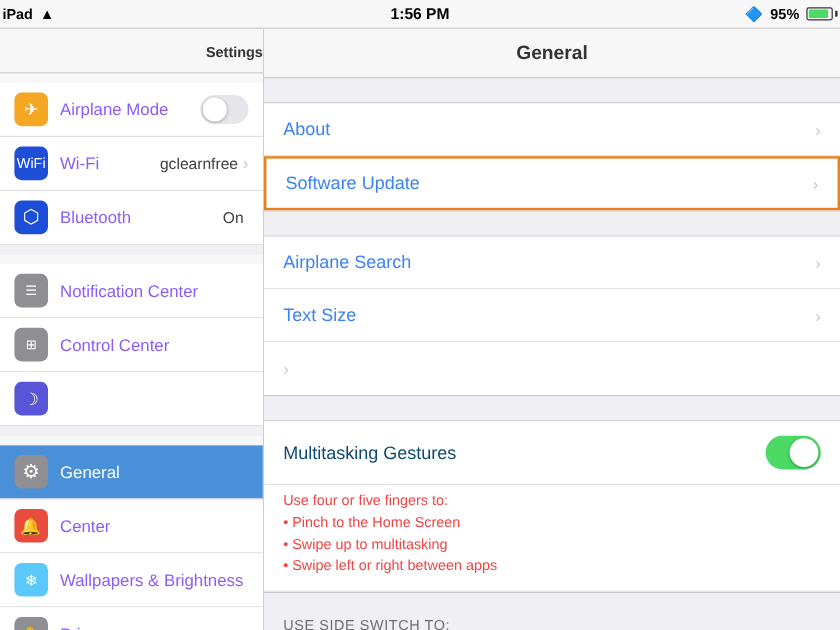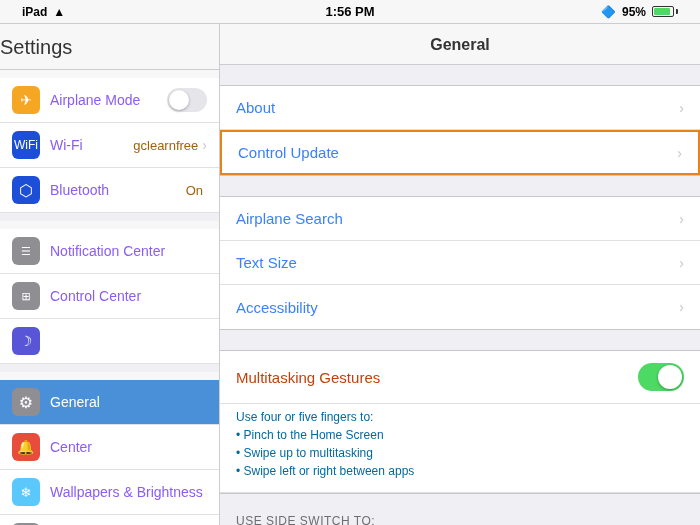--- a/index.html
+++ b/index.html
@@ -12,21 +12,21 @@
       display: flex;
       flex-direction: column;
     }
 
     
     .status-bar {
       background: #f7f7f7;
       display: flex;
       justify-content: space-between;
       align-items: center;
-      padding: 0 22px;
+      padding: 0 2px;
       height: 24px;
       border-bottom: 1px solid #ccc;
       font-size: 12px;
       font-weight: 600;
     }
     .status-left { display: flex; align-items: center; gap: 6px; }
     .status-center { position: absolute; left: 50%; transform: translateX(-50%); font-size: 13px; font-weight: 600; }
     .status-right { display: flex; align-items: center; gap: 6px; margin-left: auto; }
     .battery-icon {
       display: inline-flex; align-items: center; gap: 1px;
@@ -48,23 +48,23 @@
     
     .sidebar {
       width: 220px;
       background: #f7f7f7;
       border-right: 1px solid #ccc;
       overflow-y: auto;
       flex-shrink: 0;
     }
 
     .sidebar-header {
-      text-align: left;
-      font-size: 20px;
-      font-weight: 400;
+      text-align: right;
+      font-size: 12px;
+      font-weight: 700;
       color: #333;
       padding: 12px 0 10px;
       border-bottom: 1px solid #ccc;
       background: #f7f7f7;
     }
 
     .sidebar-group {
       padding: 8px 0 0;
     }
 
@@ -91,21 +91,21 @@
     .icon-blue2 { background: #1d4ed8; }
     .icon-purple { background: #5856d6; }
     .icon-gray { background: #8e8e93; }
     .icon-red { background: #e74c3c; }
     .icon-teal { background: #5ac8fa; }
 
     .sidebar-item-label {
       flex: 1; font-size: 14px; color: #8b5cf6;
     }
     .sidebar-item-value {
-      font-size: 13px; color: #a16207; margin-right: 4px;
+      font-size: 13px; color: #404040; margin-right: 4px;
     }
 
     
     .toggle {
       width: 40px; height: 24px; border-radius: 12px;
       position: relative; cursor: pointer; flex-shrink: 0;
     }
     .toggle.off { background: #e5e5ea; }
     .toggle::after {
       content: '';
@@ -163,27 +163,27 @@
     }
 
     
     .multitasking-row {
       display: flex;
       align-items: center;
       padding: 12px 16px;
       background: white;
       border-bottom: 1px solid #e0e0e0;
     }
-    .multitasking-label { flex: 1; font-size: 15px; color: #c2410c; }
+    .multitasking-label { flex: 1; font-size: 15px; color: #0c4a6e; }
 
     .multitasking-desc {
       padding: 4px 16px 12px;
       background: white;
       font-size: 12px;
-      color: #0369a1;
+      color: #ef4444;
       line-height: 1.5;
       border-bottom: 1px solid #e0e0e0;
     }
 
     
     .section-header-label {
       font-size: 12px;
       color: #6d6d72;
       text-transform: uppercase;
       padding: 10px 16px 4px;
@@ -297,38 +297,37 @@
   <div class="content">
     <div class="content-header">General</div>
 
     <div class="content-section">
       <div class="content-group">
         <div class="content-row">
           <span class="content-row-label">About</span>
           <span class="chevron">›</span>
         </div>
         <div class="content-row" style="border: 2.5px solid #e8821a; margin: 0; position: relative; z-index: 1;">
-          <span class="content-row-label">Control Update</span>
+          <span class="content-row-label">Software Update</span>
           <span class="chevron">›</span>
         </div>
       </div>
     </div>
 
     <div class="content-section">
       <div class="content-group">
         <div class="content-row">
           <span class="content-row-label">Airplane Search</span>
           <span class="chevron">›</span>
         </div>
         <div class="content-row">
           <span class="content-row-label">Text Size</span>
           <span class="chevron">›</span>
         </div>
         <div class="content-row">
-          <span class="content-row-label">Accessibility</span>
           <span class="chevron">›</span>
         </div>
       </div>
     </div>
 
     <div class="content-section">
       <div class="content-group">
         <div class="multitasking-row">
           <span class="multitasking-label">Multitasking Gestures</span>
           <div class="toggle-green"></div>

